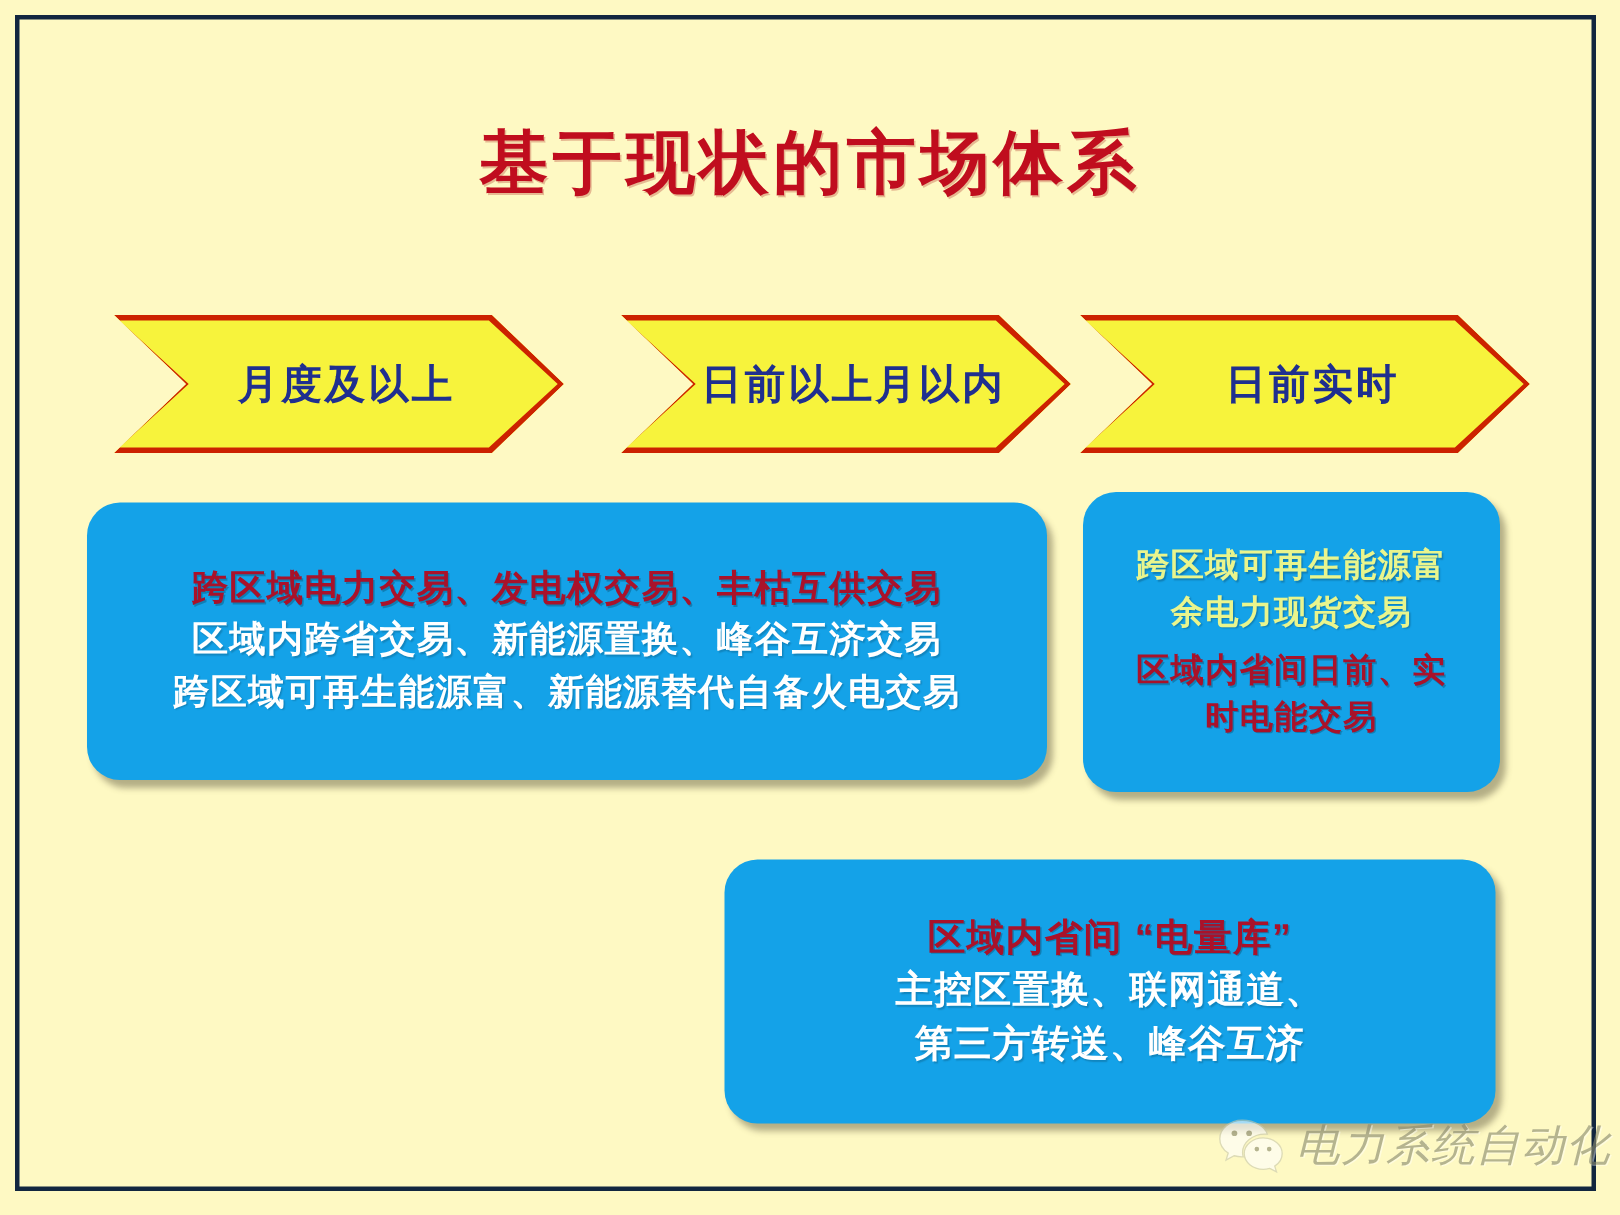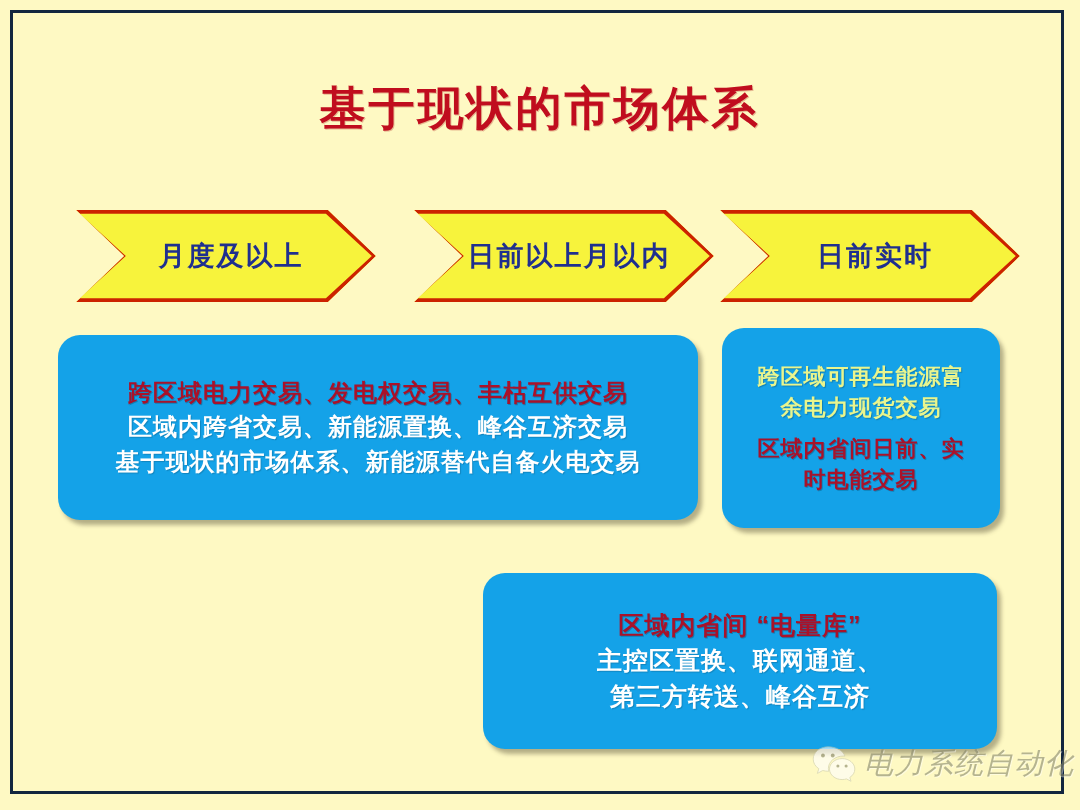--- a/index.html
+++ b/index.html
@@ -156,29 +156,29 @@
 
   <div class="chevron" id="chev-3" style="left:720px; top:210px; width:300px;">
     <div class="chev-border"></div>
     <div class="chev-inner" style="clip-path:polygon(1.2% 4%, 83.3% 4%, 98.6% 50%, 83.3% 96%, 1.2% 96%, 16.6% 50%);"></div>
     <span class="chev-label">日前实时</span>
   </div>
 
   <div class="bluebox" id="box-left">
     <div class="line l1 c-red">跨区域电力交易、发电权交易、丰枯互供交易</div>
     <div class="line c-white">区域内跨省交易、新能源置换、峰谷互济交易</div>
-    <div class="line c-white">基于现状的市场体系、新能源替代自备火电交易</div>
+    <div class="line c-white">跨区域可再生能源富、新能源替代自备火电交易</div>
   </div>
 
   <div class="bluebox" id="box-right">
     <div class="grp">
       <div class="line c-yellow">跨区域可再生能源富</div>
       <div class="line c-yellow">余电力现货交易</div>
     </div>
-    <div class="grp" style="margin-bottom:0;">
+    <div class="grp" style="margin-bottom:0;font-family:Liberation Mono, monospace;">
       <div class="line c-red">区域内省间日前、实</div>
       <div class="line c-red">时电能交易</div>
     </div>
   </div>
 
   <div class="bluebox" id="box-bottom">
     <div class="line c-red">区域内省间 “电量库”</div>
     <div class="line c-white">主控区置换、联网通道、</div>
     <div class="line c-white">第三方转送、峰谷互济</div>
   </div>

